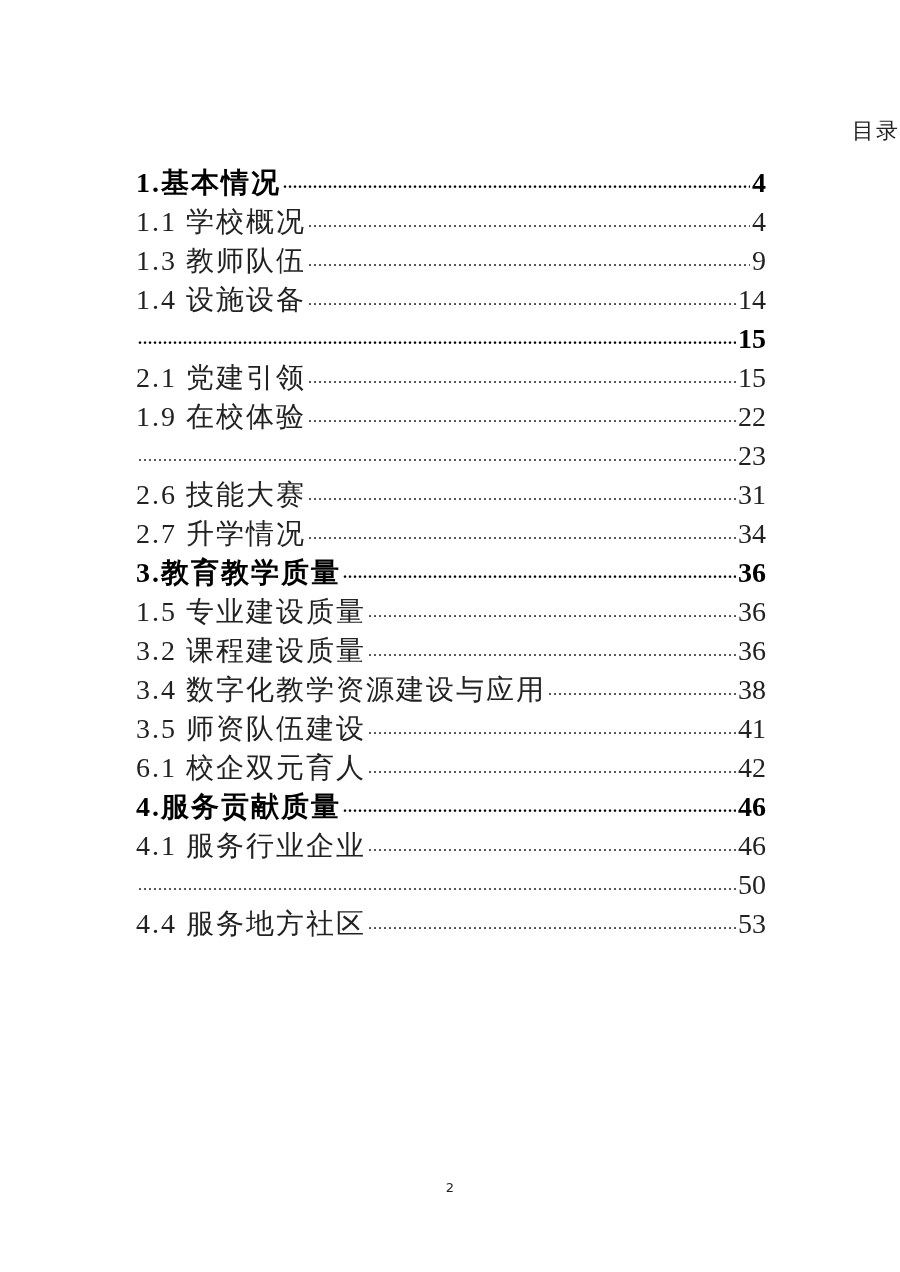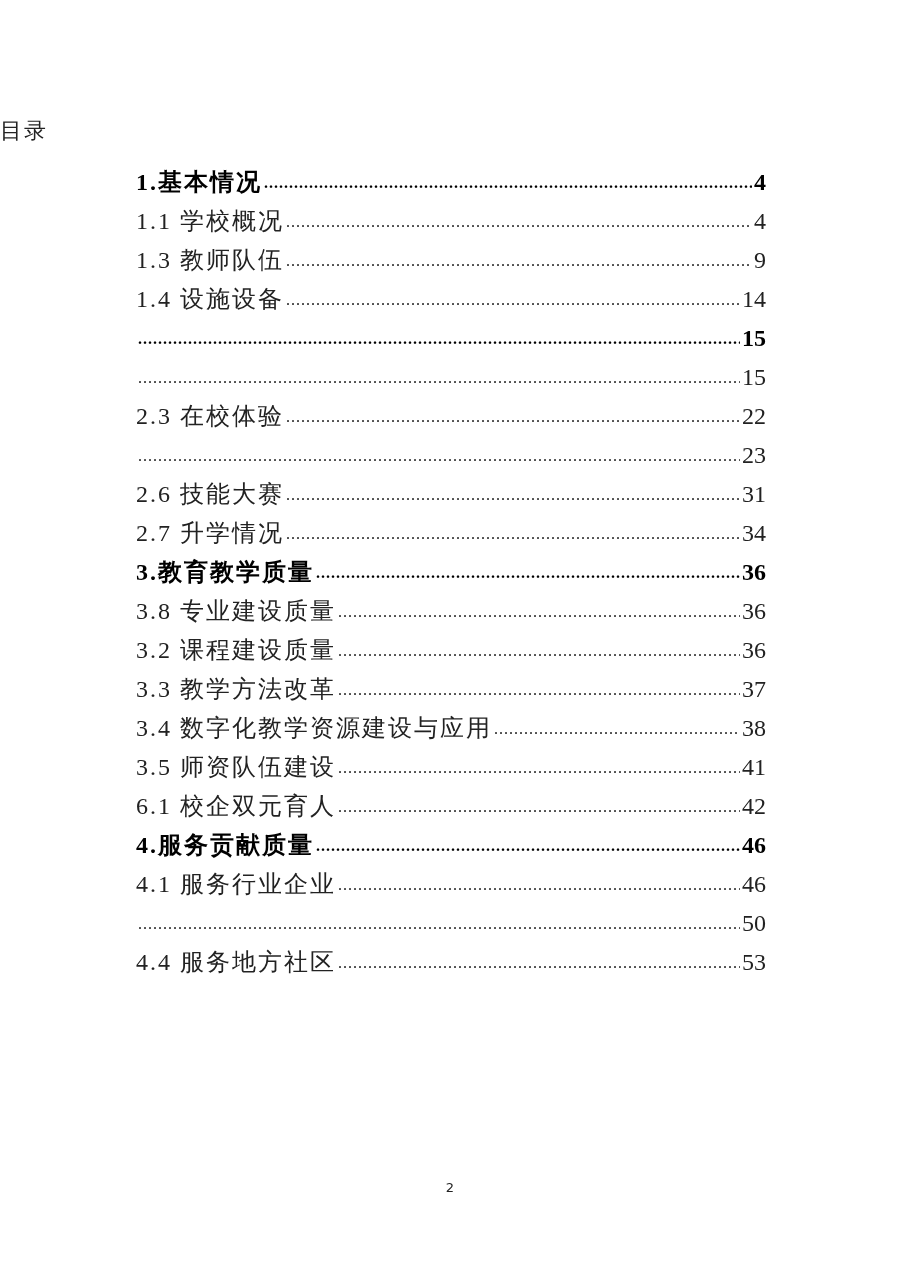--- a/index.html
+++ b/index.html
@@ -1,22 +1,22 @@
 <!DOCTYPE html>
 <html><head>
 <meta charset="utf-8">
 <style>
   html, body { margin: 0; padding: 0; background: #ffffff; }
   body { width: 900px; height: 1272px; position: relative; overflow: hidden;
          font-family: "Liberation Serif", "DejaVu Serif", serif; color: #111; }
-  .title { position: absolute; top: 116px; left: 0; width: 900px; text-align: left;
+  .title { position: absolute; top: 116px; left: 0; width: 900px; text-align: right;
            font-size: 22px; letter-spacing: 2px; color: #222; }
   .toc { position: absolute; left: 136px; width: 630px; top: 163px; }
   .row { display: flex; align-items: flex-start; height: 39px; line-height: 39px;
-         font-size: 24px; color: #222; }
+         font-size: 28px; color: #222; }
   .row.level1 { font-weight: bold; color: #000; }
   .row .label { white-space: nowrap; letter-spacing: 2px; }
   .row .leader { flex: 1; overflow: hidden; white-space: nowrap; margin: 0 2px;
                  letter-spacing: 1px; font-size: 16px; }
   .row .leader::before { content: "....................................................................................................................................................................................................................................................."; }
   .row .page { white-space: nowrap; text-align: right; }
   .pagenum { position: absolute; top: 1180px; left: 0; width: 900px; text-align: center;
              font-size: 13px; font-family: "DejaVu Sans", sans-serif; color: #222; }
 </style>
 </head>
@@ -43,25 +43,26 @@
   <div class="row">
       <span class="label">1.4 设施设备</span>
       <span class="leader"></span>
       <span class="page">14</span>
     </div>
   <div class="row level1">
       <span class="leader"></span>
       <span class="page">15</span>
     </div>
   <div class="row">
+      <span class="label">2.1 党建引领</span>
       <span class="leader"></span>
       <span class="page">15</span>
     </div>
   <div class="row">
-      <span class="label">2.3 在校体验</span>
+      <span class="label">1.9 在校体验</span>
       <span class="leader"></span>
       <span class="page">22</span>
     </div>
   <div class="row">
       <span class="leader"></span>
       <span class="page">23</span>
     </div>
   <div class="row">
       <span class="label">2.6 技能大赛</span>
       <span class="leader"></span>
@@ -71,33 +72,28 @@
       <span class="label">2.7 升学情况</span>
       <span class="leader"></span>
       <span class="page">34</span>
     </div>
   <div class="row level1">
       <span class="label">3.教育教学质量</span>
       <span class="leader"></span>
       <span class="page">36</span>
     </div>
   <div class="row">
-      <span class="label">3.8 专业建设质量</span>
+      <span class="label">1.5 专业建设质量</span>
       <span class="leader"></span>
       <span class="page">36</span>
     </div>
   <div class="row">
       <span class="label">3.2 课程建设质量</span>
       <span class="leader"></span>
       <span class="page">36</span>
-    </div>
-  <div class="row">
-      <span class="label">3.3 教学方法改革</span>
-      <span class="leader"></span>
-      <span class="page">37</span>
     </div>
   <div class="row">
       <span class="label">3.4 数字化教学资源建设与应用</span>
       <span class="leader"></span>
       <span class="page">38</span>
     </div>
   <div class="row">
       <span class="label">3.5 师资队伍建设</span>
       <span class="leader"></span>
       <span class="page">41</span>

